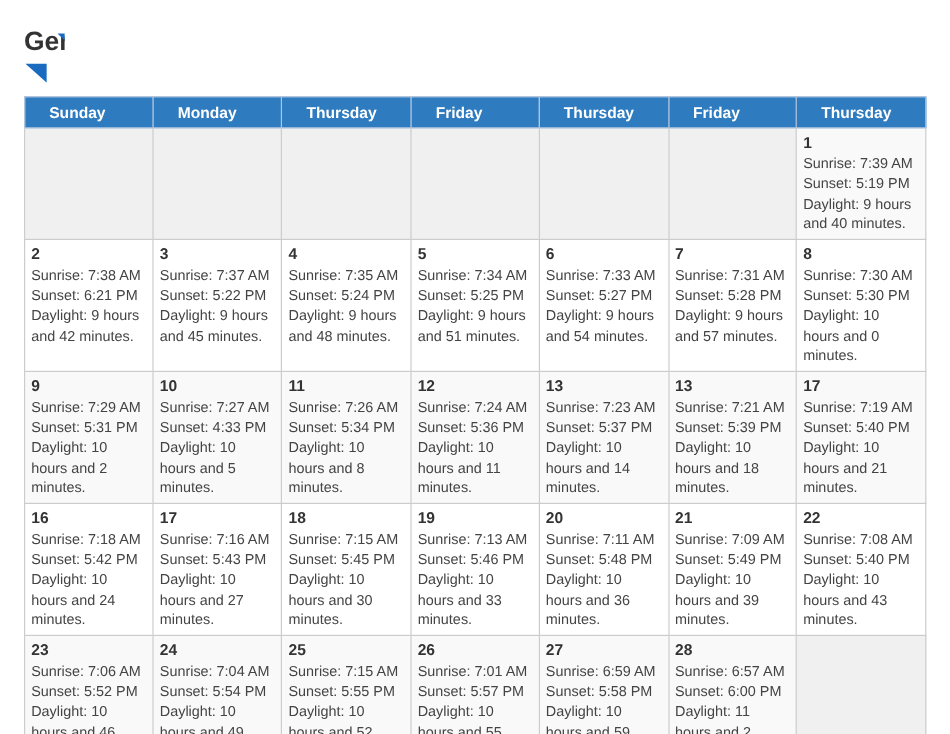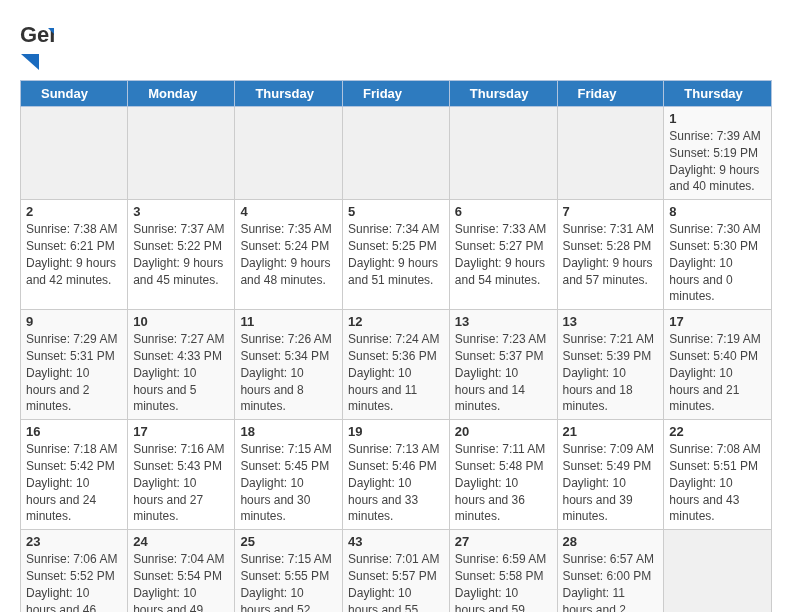--- a/index.html
+++ b/index.html
@@ -243,21 +243,21 @@
         </td>
         <td>
           <span class="day-num">21</span>
           <div class="day-info">Sunrise: 7:09 AM
 Sunset: 5:49 PM
 Daylight: 10 hours and 39 minutes.</div>
         </td>
         <td>
           <span class="day-num">22</span>
           <div class="day-info">Sunrise: 7:08 AM
-Sunset: 5:51 PM
+Sunset: 5:40 PM
 Daylight: 10 hours and 43 minutes.</div>
         </td>
       </tr>
       <tr>
         <td>
           <span class="day-num">23</span>
           <div class="day-info">Sunrise: 7:06 AM
 Sunset: 5:52 PM
 Daylight: 10 hours and 46 minutes.</div>
         </td>
@@ -267,21 +267,21 @@
 Sunset: 5:54 PM
 Daylight: 10 hours and 49 minutes.</div>
         </td>
         <td>
           <span class="day-num">25</span>
           <div class="day-info">Sunrise: 7:15 AM
 Sunset: 5:55 PM
 Daylight: 10 hours and 52 minutes.</div>
         </td>
         <td>
-          <span class="day-num">43</span>
+          <span class="day-num">26</span>
           <div class="day-info">Sunrise: 7:01 AM
 Sunset: 5:57 PM
 Daylight: 10 hours and 55 minutes.</div>
         </td>
         <td>
           <span class="day-num">27</span>
           <div class="day-info">Sunrise: 6:59 AM
 Sunset: 5:58 PM
 Daylight: 10 hours and 59 minutes.</div>
         </td>

